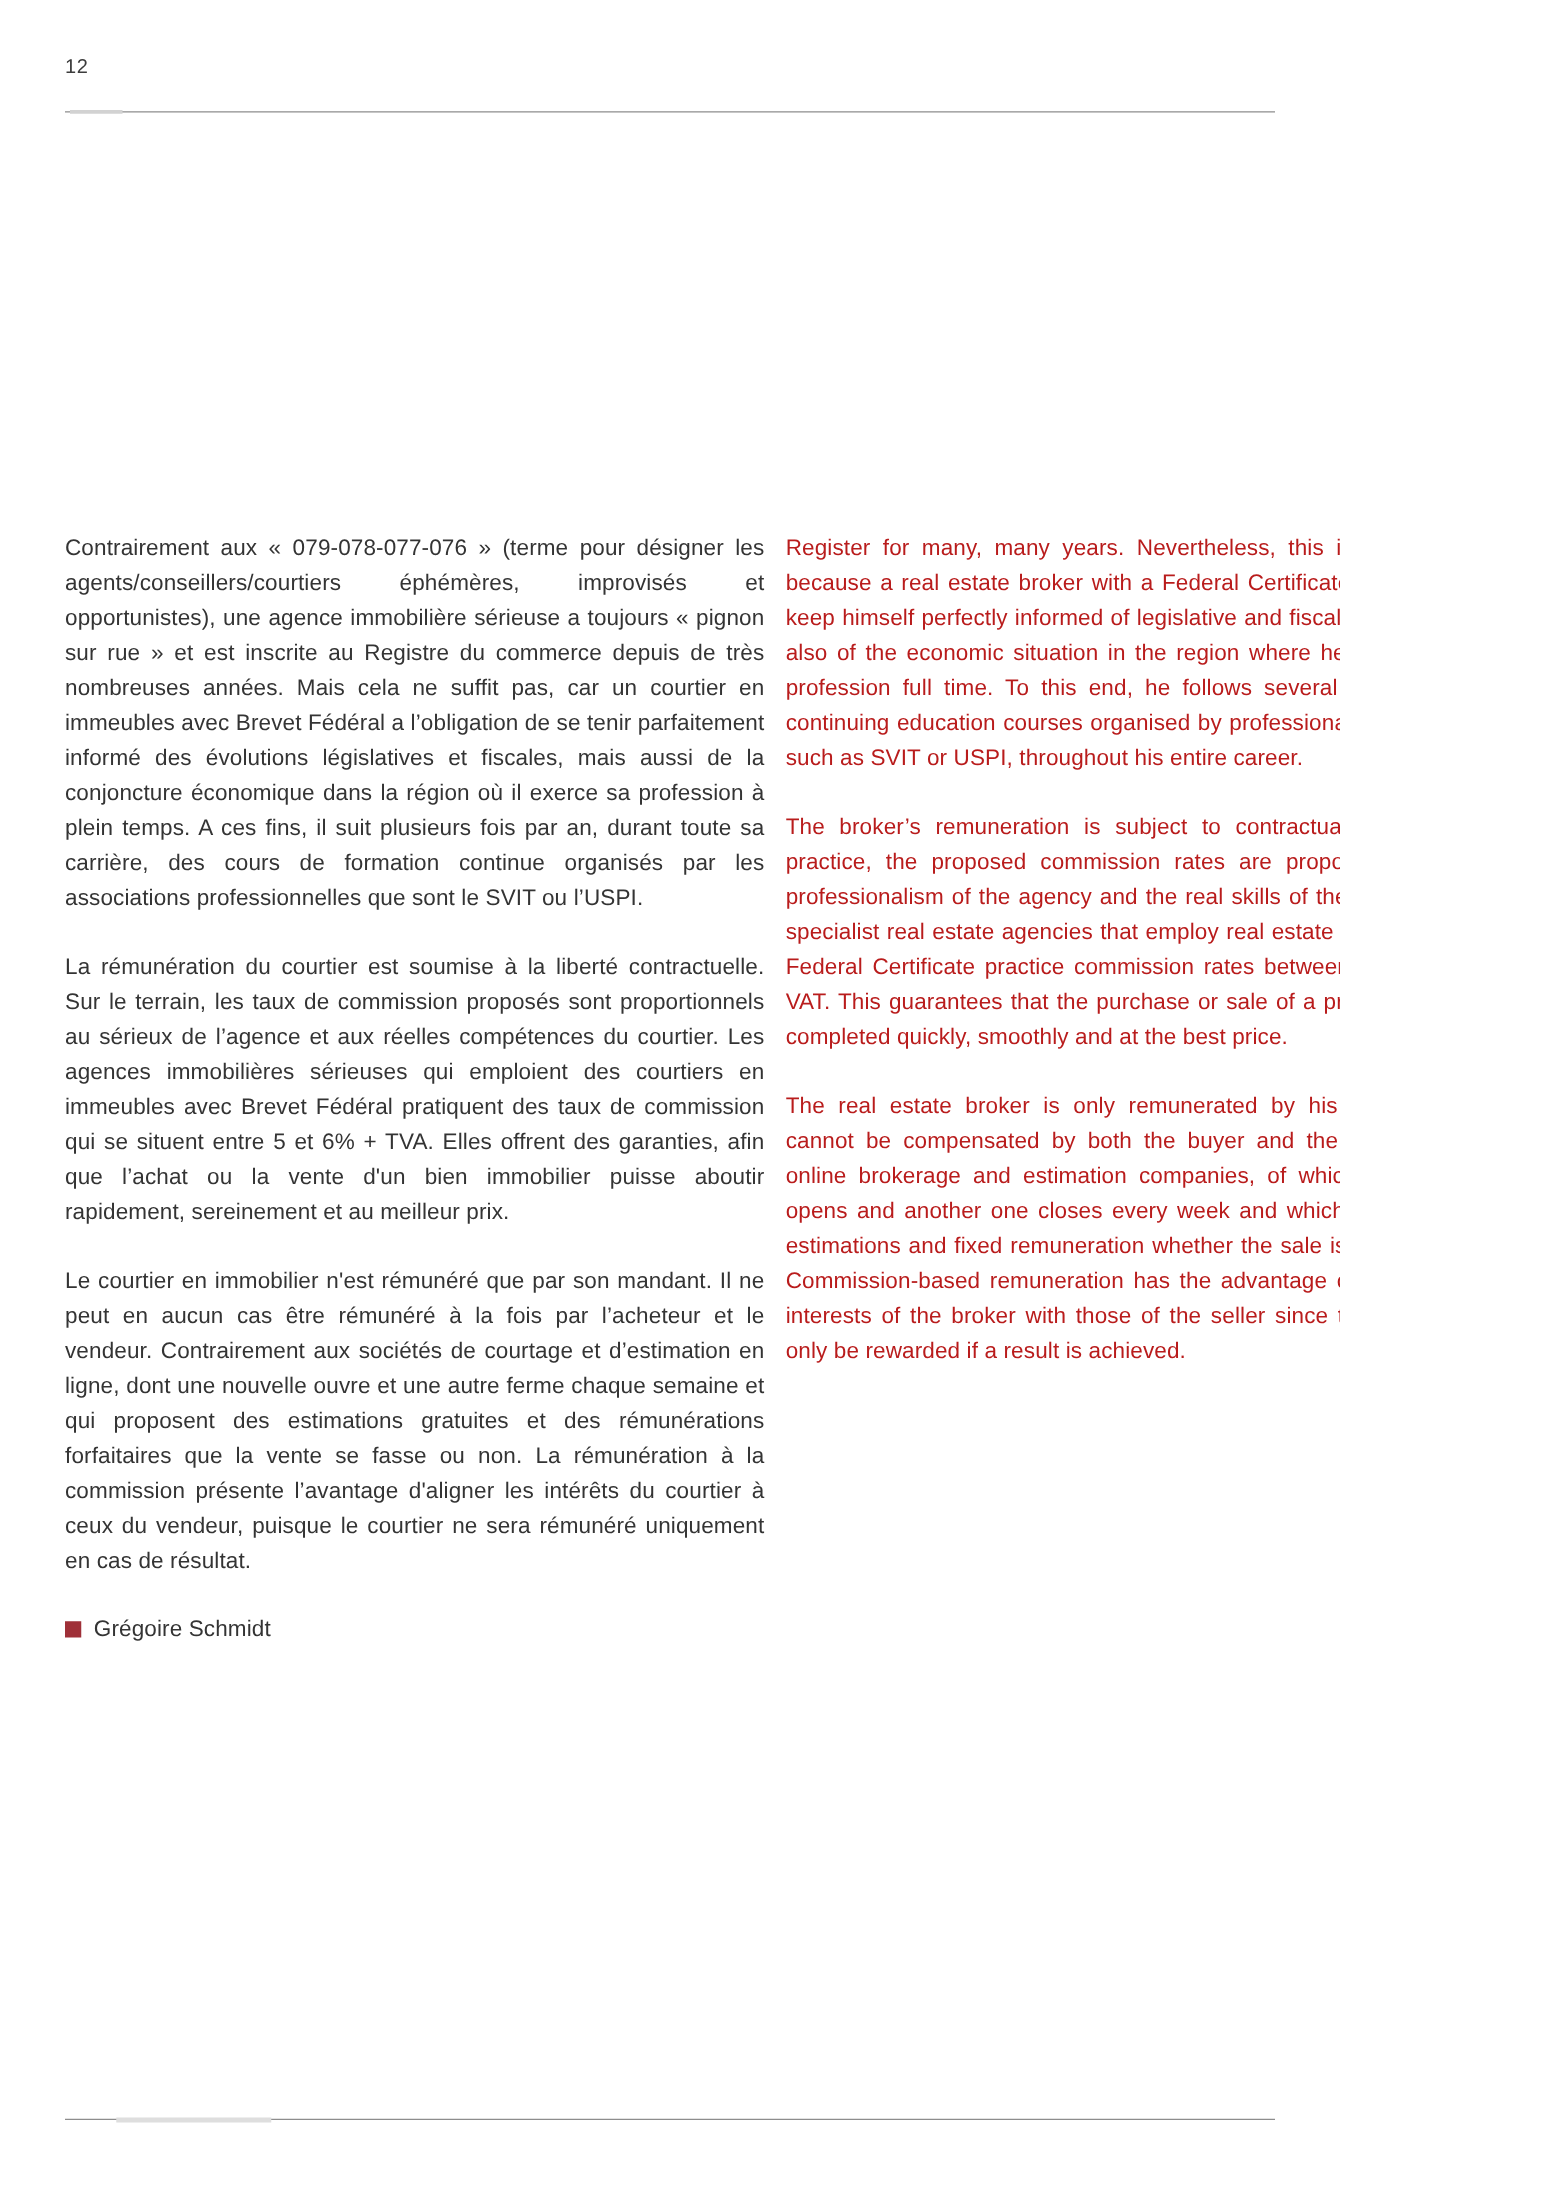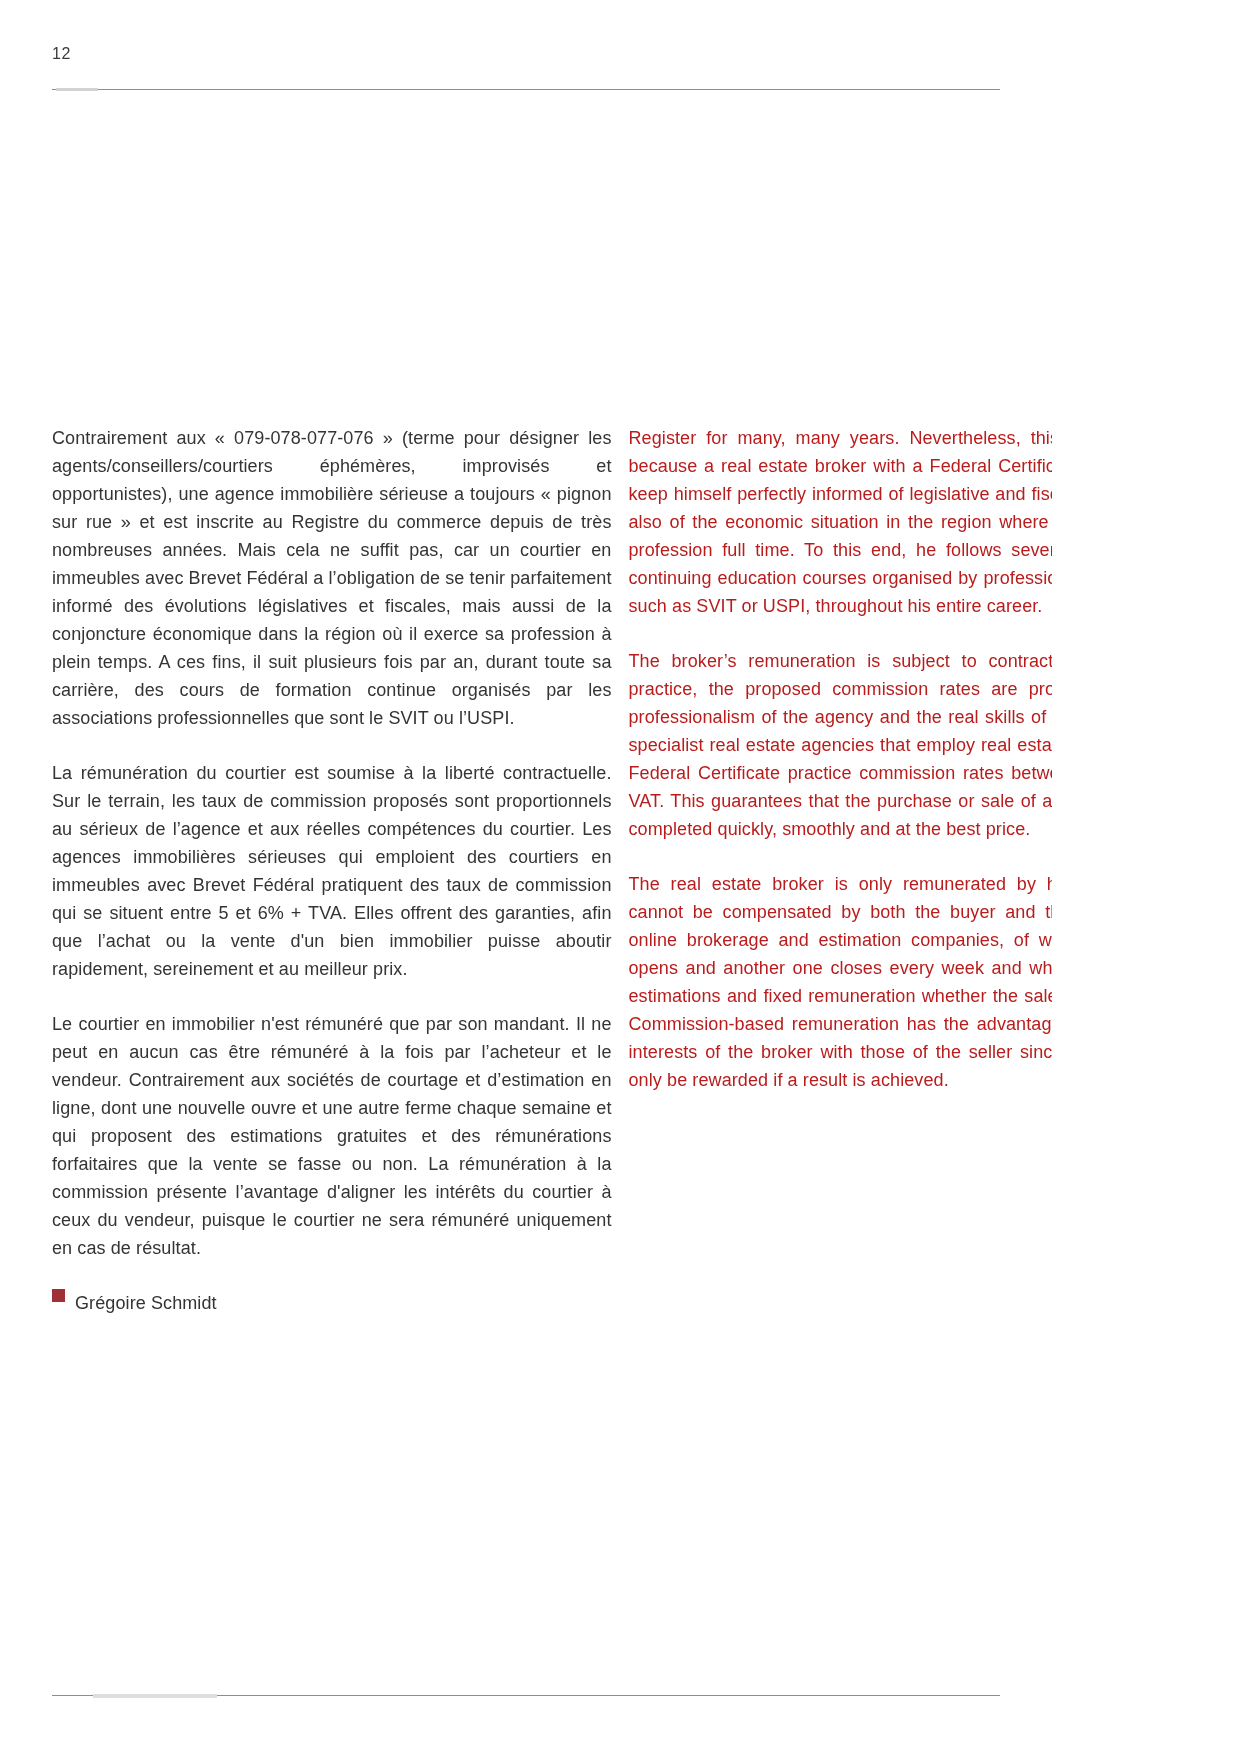--- a/index.html
+++ b/index.html
@@ -7,20 +7,21 @@
     padding: 0;
     background: #ffffff;
   }
   .page {
     position: relative;
     width: 1052px;
     height: 1754px;
     background: #ffffff;
     font-family: "Liberation Sans", "DejaVu Sans", sans-serif;
     overflow: hidden;
+    padding-left: 20px;
   }
   .page-number {
     position: absolute;
     top: 44px;
     left: 52px;
     font-size: 16px;
     line-height: 20px;
     color: #3c3c3c;
     letter-spacing: 0.5px;
   }
@@ -58,21 +59,21 @@
     letter-spacing: 0.1px;
     hyphens: manual;
   }
   .col p { margin: 0 0 27px 0; }
   .col-fr { color: #343434; }
   .col-en { color: #b91c1c; }
 
   .author-line {
     margin-top: 15px;
     display: flex;
-    align-items: flex-start;
+    align-items: center;
     text-align: left;
   }
   .author-bullet {
     display: inline-block;
     width: 13px;
     height: 13px;
     background: #9f3038;
     margin-right: 10px;
     flex: 0 0 auto;
   }

